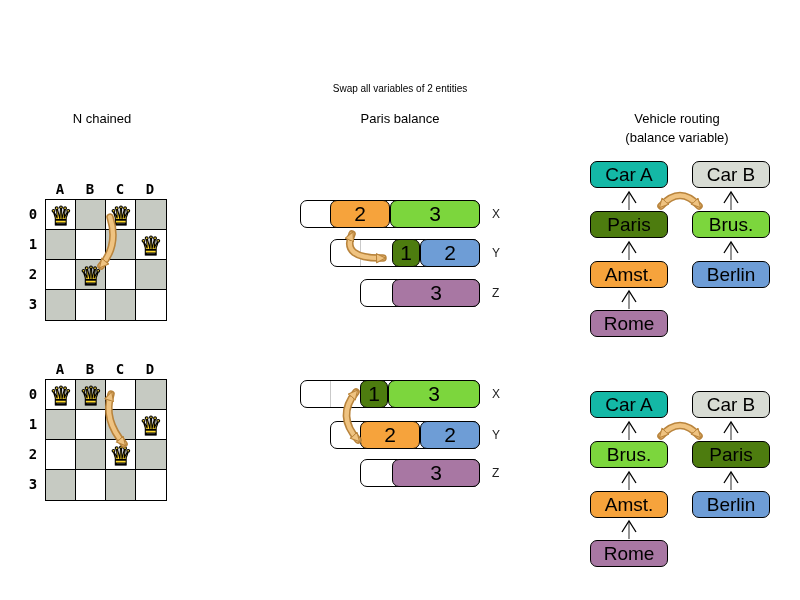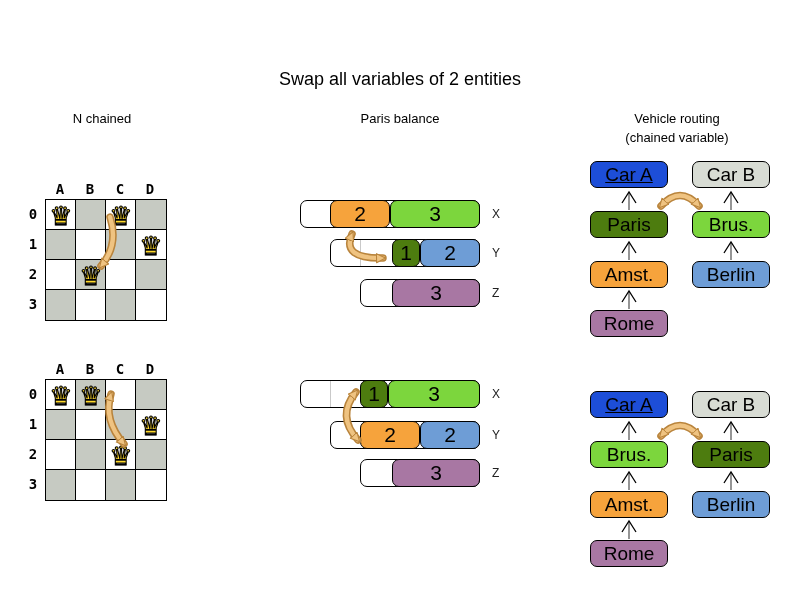--- a/index.html
+++ b/index.html
@@ -1,21 +1,21 @@
 <!DOCTYPE html>
 <html><head>
 <meta charset="utf-8">
 <style>
   html,body{margin:0;padding:0;background:#fff;}
   #canvas{position:relative;width:800px;height:600px;background:#fff;overflow:hidden;
           font-family:"Liberation Sans",sans-serif;color:#000;}
   .abs{position:absolute;}
   .ctr{text-align:center;}
   #title{left:0;right:0;top:32px;font-size:31px;letter-spacing:.5px;}
-  #subtitle{left:0;right:0;top:69px;font-size:18px;}
+  #subtitle{left:0;right:0;top:83px;font-size:10px;}
   .colhdr{font-size:13px;}
   
   .board{position:absolute;width:120px;height:120px;border:1.5px solid #000;
          display:grid;grid-template-columns:repeat(4,30px);grid-template-rows:repeat(4,30px);}
   .cell{box-sizing:border-box;border-right:1px solid #000;border-bottom:1px solid #000;}
   .cell:nth-child(4n){border-right:none;}
   .cell:nth-child(n+13){border-bottom:none;}
   .w{background:#ffffff;}
   .g{background:#c6cac2;}
   .queen{position:absolute;width:30px;height:30px;font-family:"DejaVu Sans",sans-serif;
@@ -26,39 +26,39 @@
   
   .capacity{position:absolute;height:28px;background:#fff;border:1.5px solid #000;
             border-radius:7px;box-sizing:border-box;}
   .block{position:absolute;height:28px;border:1.6px solid #000;border-radius:7px;
          box-sizing:border-box;display:flex;align-items:center;justify-content:center;
          font-size:21px;z-index:2;}
   .ghost{position:absolute;width:1px;background:#c9c9c9;z-index:1;}
   .xyz{position:absolute;font-size:12px;color:#222;transform:translate(0,-50%);}
   .orange{background:#F6A33C;} .green{background:#7CD63D;} .yellow{background:#4d7c0f;}
   .blue{background:#6E9DD6;} .purple{background:#A877A3;}
-  .carA{background:#1d4ed8;text-decoration:underline;} .carB{background:#D8DCD4;}
+  .carA{background:#14b8a6;} .carB{background:#D8DCD4;}
   
   .vbox{position:absolute;width:78px;height:27px;border:1.7px solid #000;border-radius:7px;
         box-sizing:border-box;display:flex;align-items:center;justify-content:center;
         font-size:19px;z-index:2;}
   
   #overlay{position:absolute;left:0;top:0;z-index:5;pointer-events:none;}
 </style>
 </head>
 <body>
 
 <div id="canvas">
 
   <div class="abs ctr" id="subtitle">Swap all variables of 2 entities</div>
 
   <div class="abs ctr colhdr" style="left:42px;top:111px;width:120px;">N chained</div>
   <div class="abs ctr colhdr" style="left:340px;top:111px;width:120px;">Paris balance</div>
   <div class="abs ctr colhdr" style="left:617px;top:111px;width:120px;">Vehicle routing</div>
-  <div class="abs ctr colhdr" style="left:617px;top:130px;width:120px;">(chained variable)</div>
+  <div class="abs ctr colhdr" style="left:617px;top:130px;width:120px;">(balance variable)</div>
 
   <span class="blabel" style="left:60px;top:189px;">A</span>
   <span class="blabel" style="left:90px;top:189px;">B</span>
   <span class="blabel" style="left:120px;top:189px;">C</span>
   <span class="blabel" style="left:150px;top:189px;">D</span>
   <span class="blabel" style="left:33px;top:214px;">0</span>
   <span class="blabel" style="left:33px;top:244px;">1</span>
   <span class="blabel" style="left:33px;top:274px;">2</span>
   <span class="blabel" style="left:33px;top:304px;">3</span>
 

